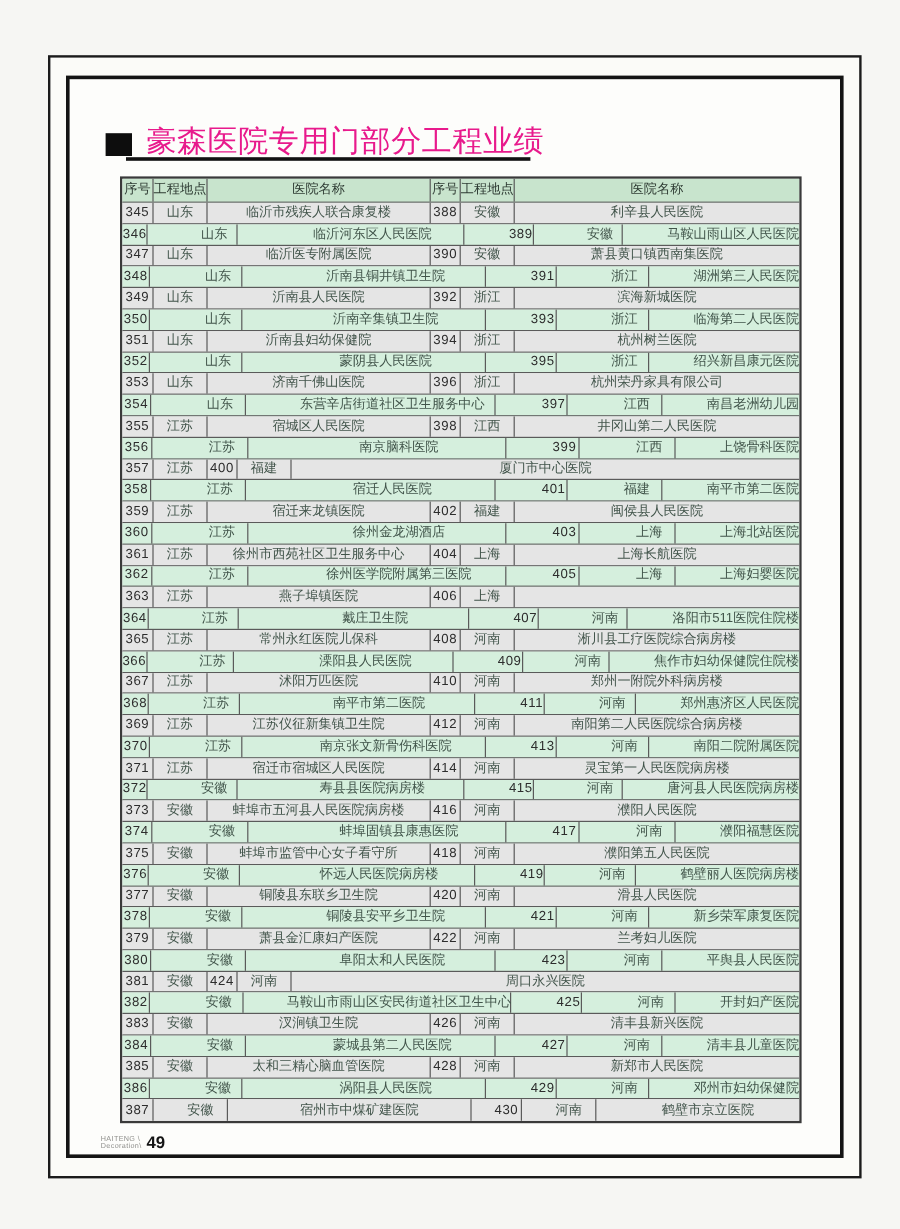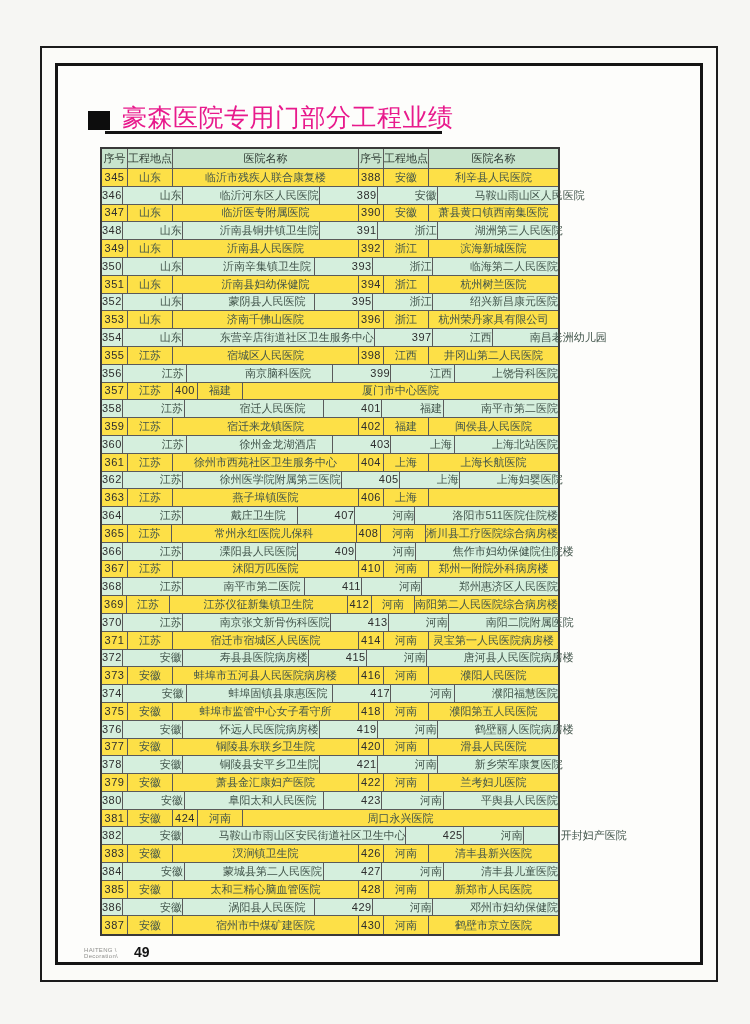--- a/index.html
+++ b/index.html
@@ -55,33 +55,33 @@
   }
   .title-underline {
     position: absolute;
     left: 105px; top: 131px;
     width: 337px; height: 3px;
     background: #121212;
   }
   .proj-table {
     position: absolute;
     left: 100px; top: 147px;
-    width: 460px;
+    width: 568px;
     border: 2px solid #3a3a3a;
     box-sizing: border-box;
     background: #fdfdfc;
   }
   .trow {
     display: flex;
     height: 17.8px;
     border-bottom: 1px solid #5a5a5a;
     box-sizing: border-box;
-    background: #fde047;
-  }
-  .trow:last-child { border-bottom: none; }
+    background: #e5e5e5;
+  }
+  .trow:last-child { border-bottom: none; gap: 17px; }
   .trow.green { background: var(--row-green, #d5efdd); gap: 37px; }
   .trow.head {
     height: 20px;
     background: var(--header-green, #c8e4cd);
     font-size: 11.5px;
   }
   .cell {
     display: flex;
     align-items: center;
     justify-content: center;
@@ -111,21 +111,21 @@
     font-size: 6px;
     line-height: 6px;
     color: #8f8f8c;
     letter-spacing: 0.3px;
     margin-top: 3px;
   }
   .page-num {
     font-size: 14px;
     font-weight: bold;
     color: #141414;
-    margin-left: 16px;
+    margin-left: 4px;
   }
 </style>
 </head>
 <body>
 
 <div class="stage">
   <div class="outer-frame"></div>
   <div class="inner-frame"></div>
 
   <div class="title-block">

